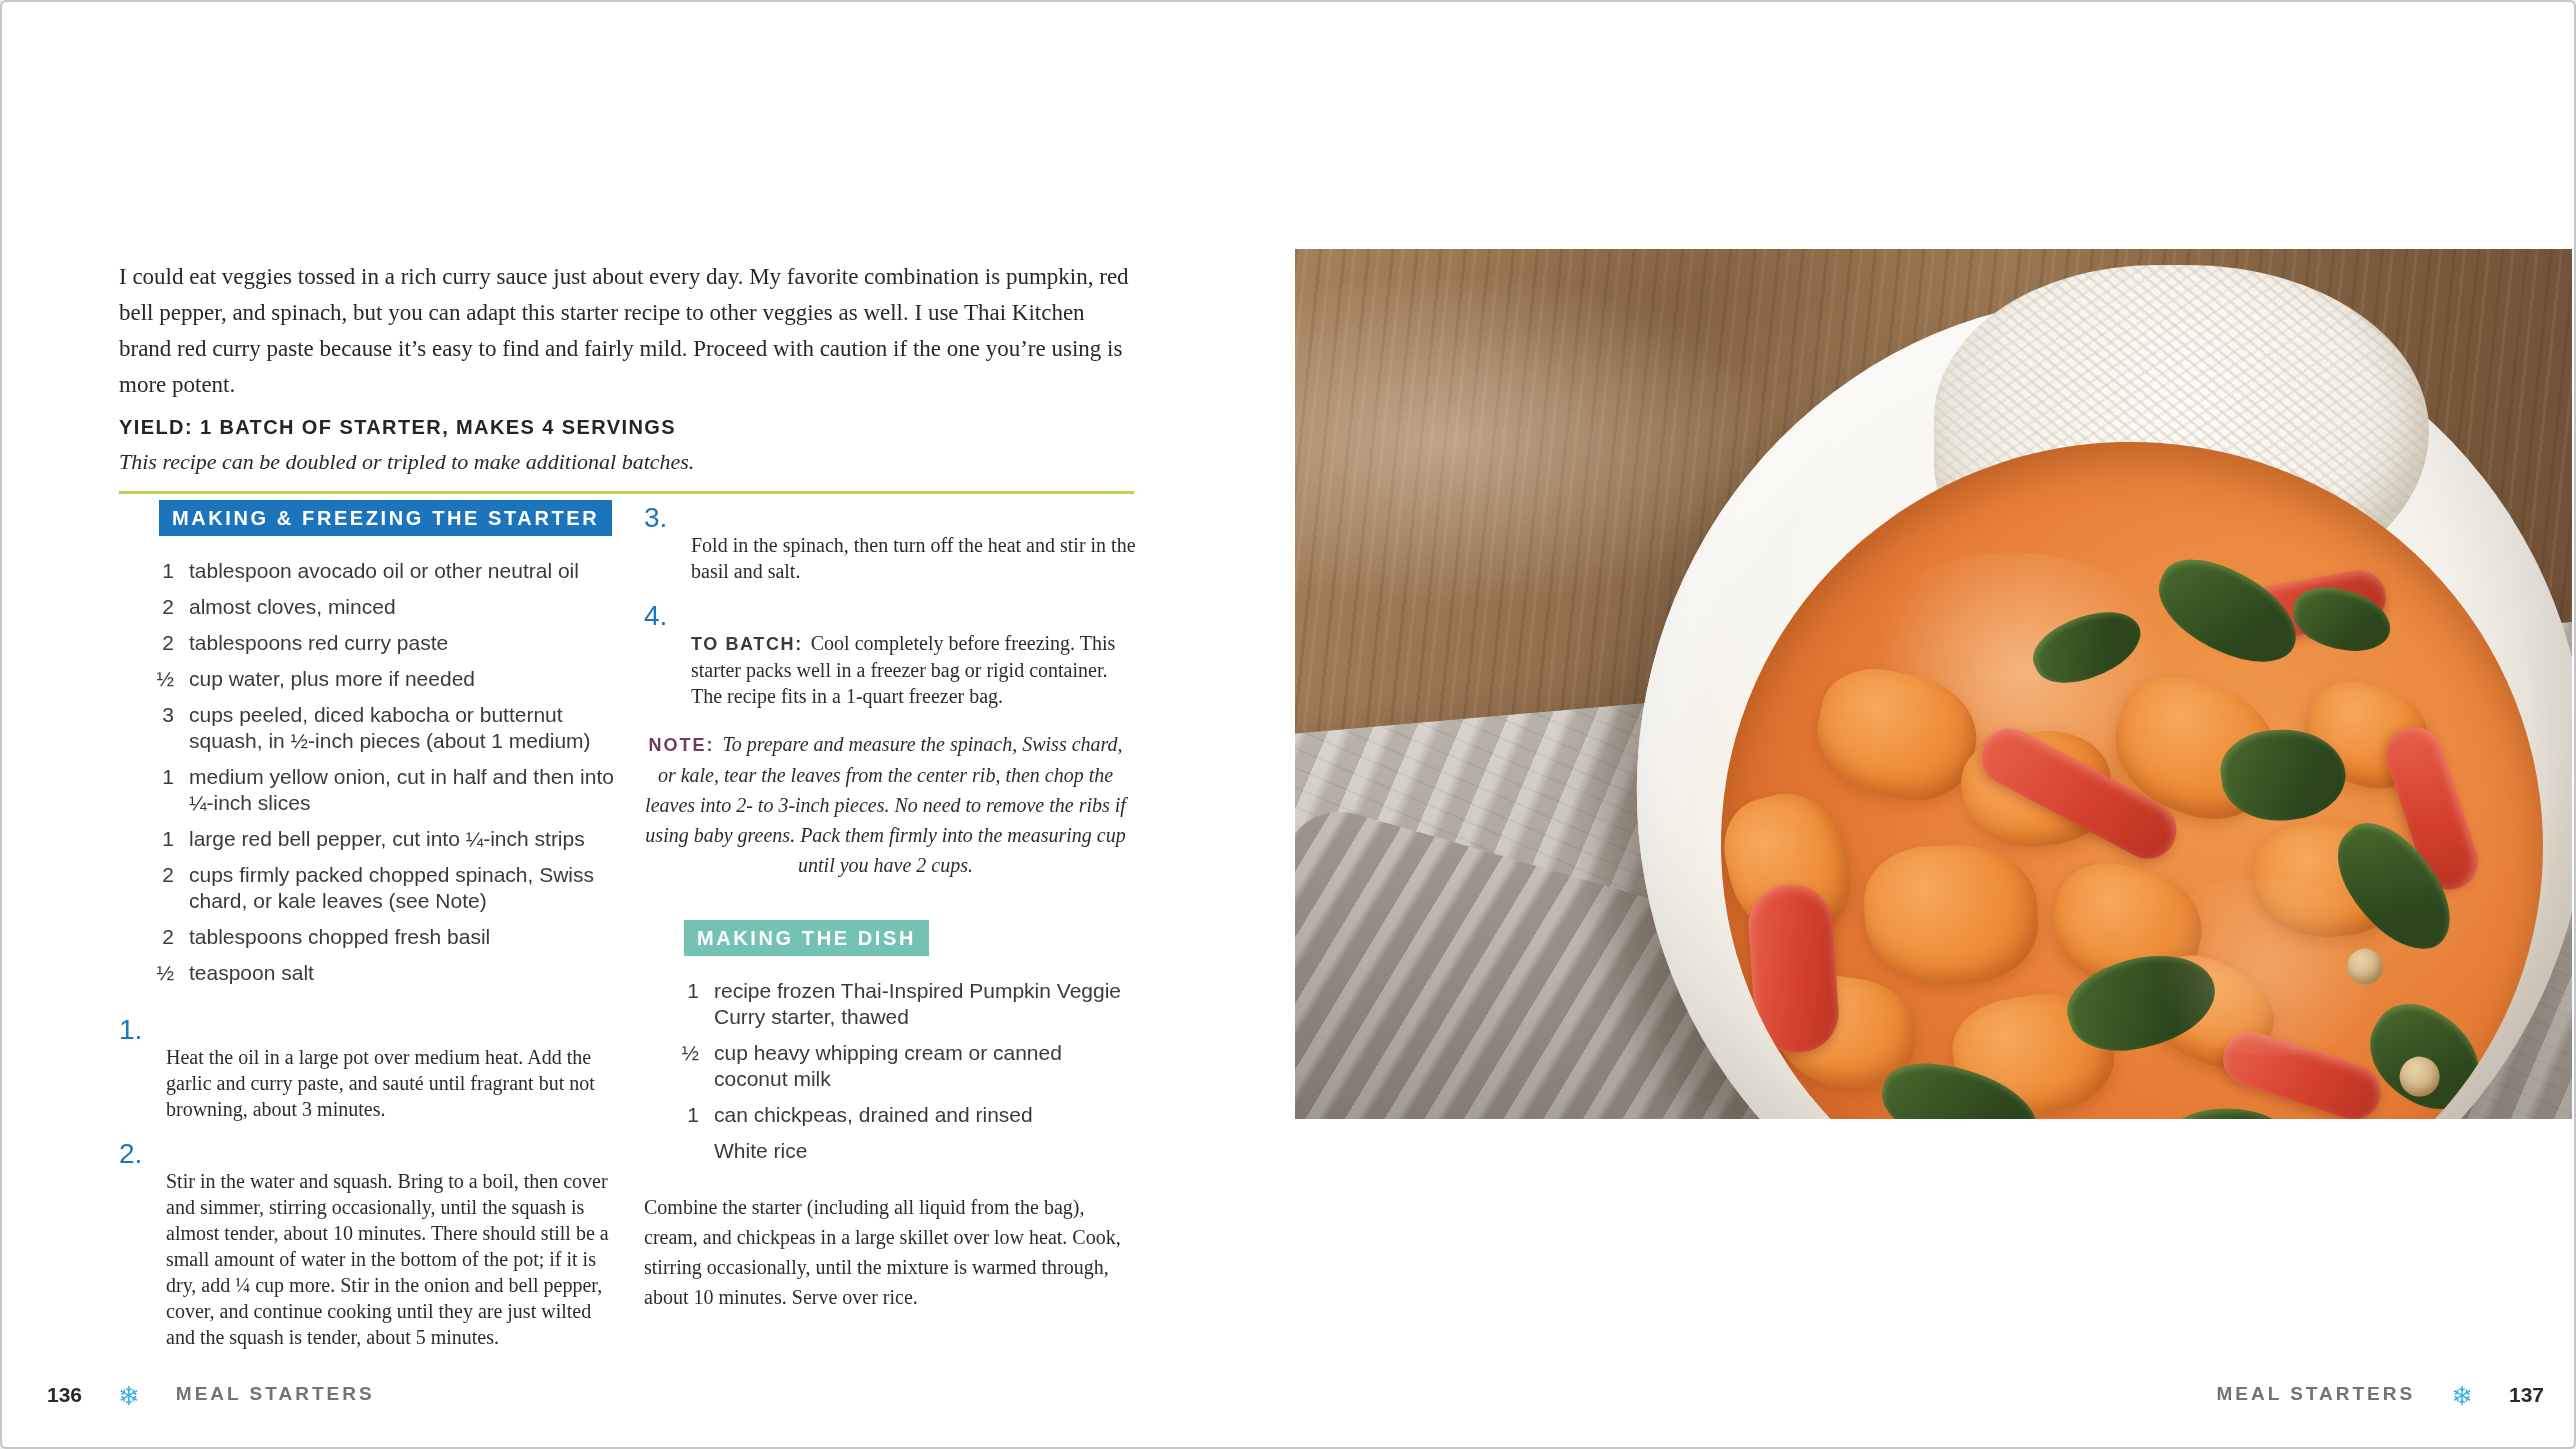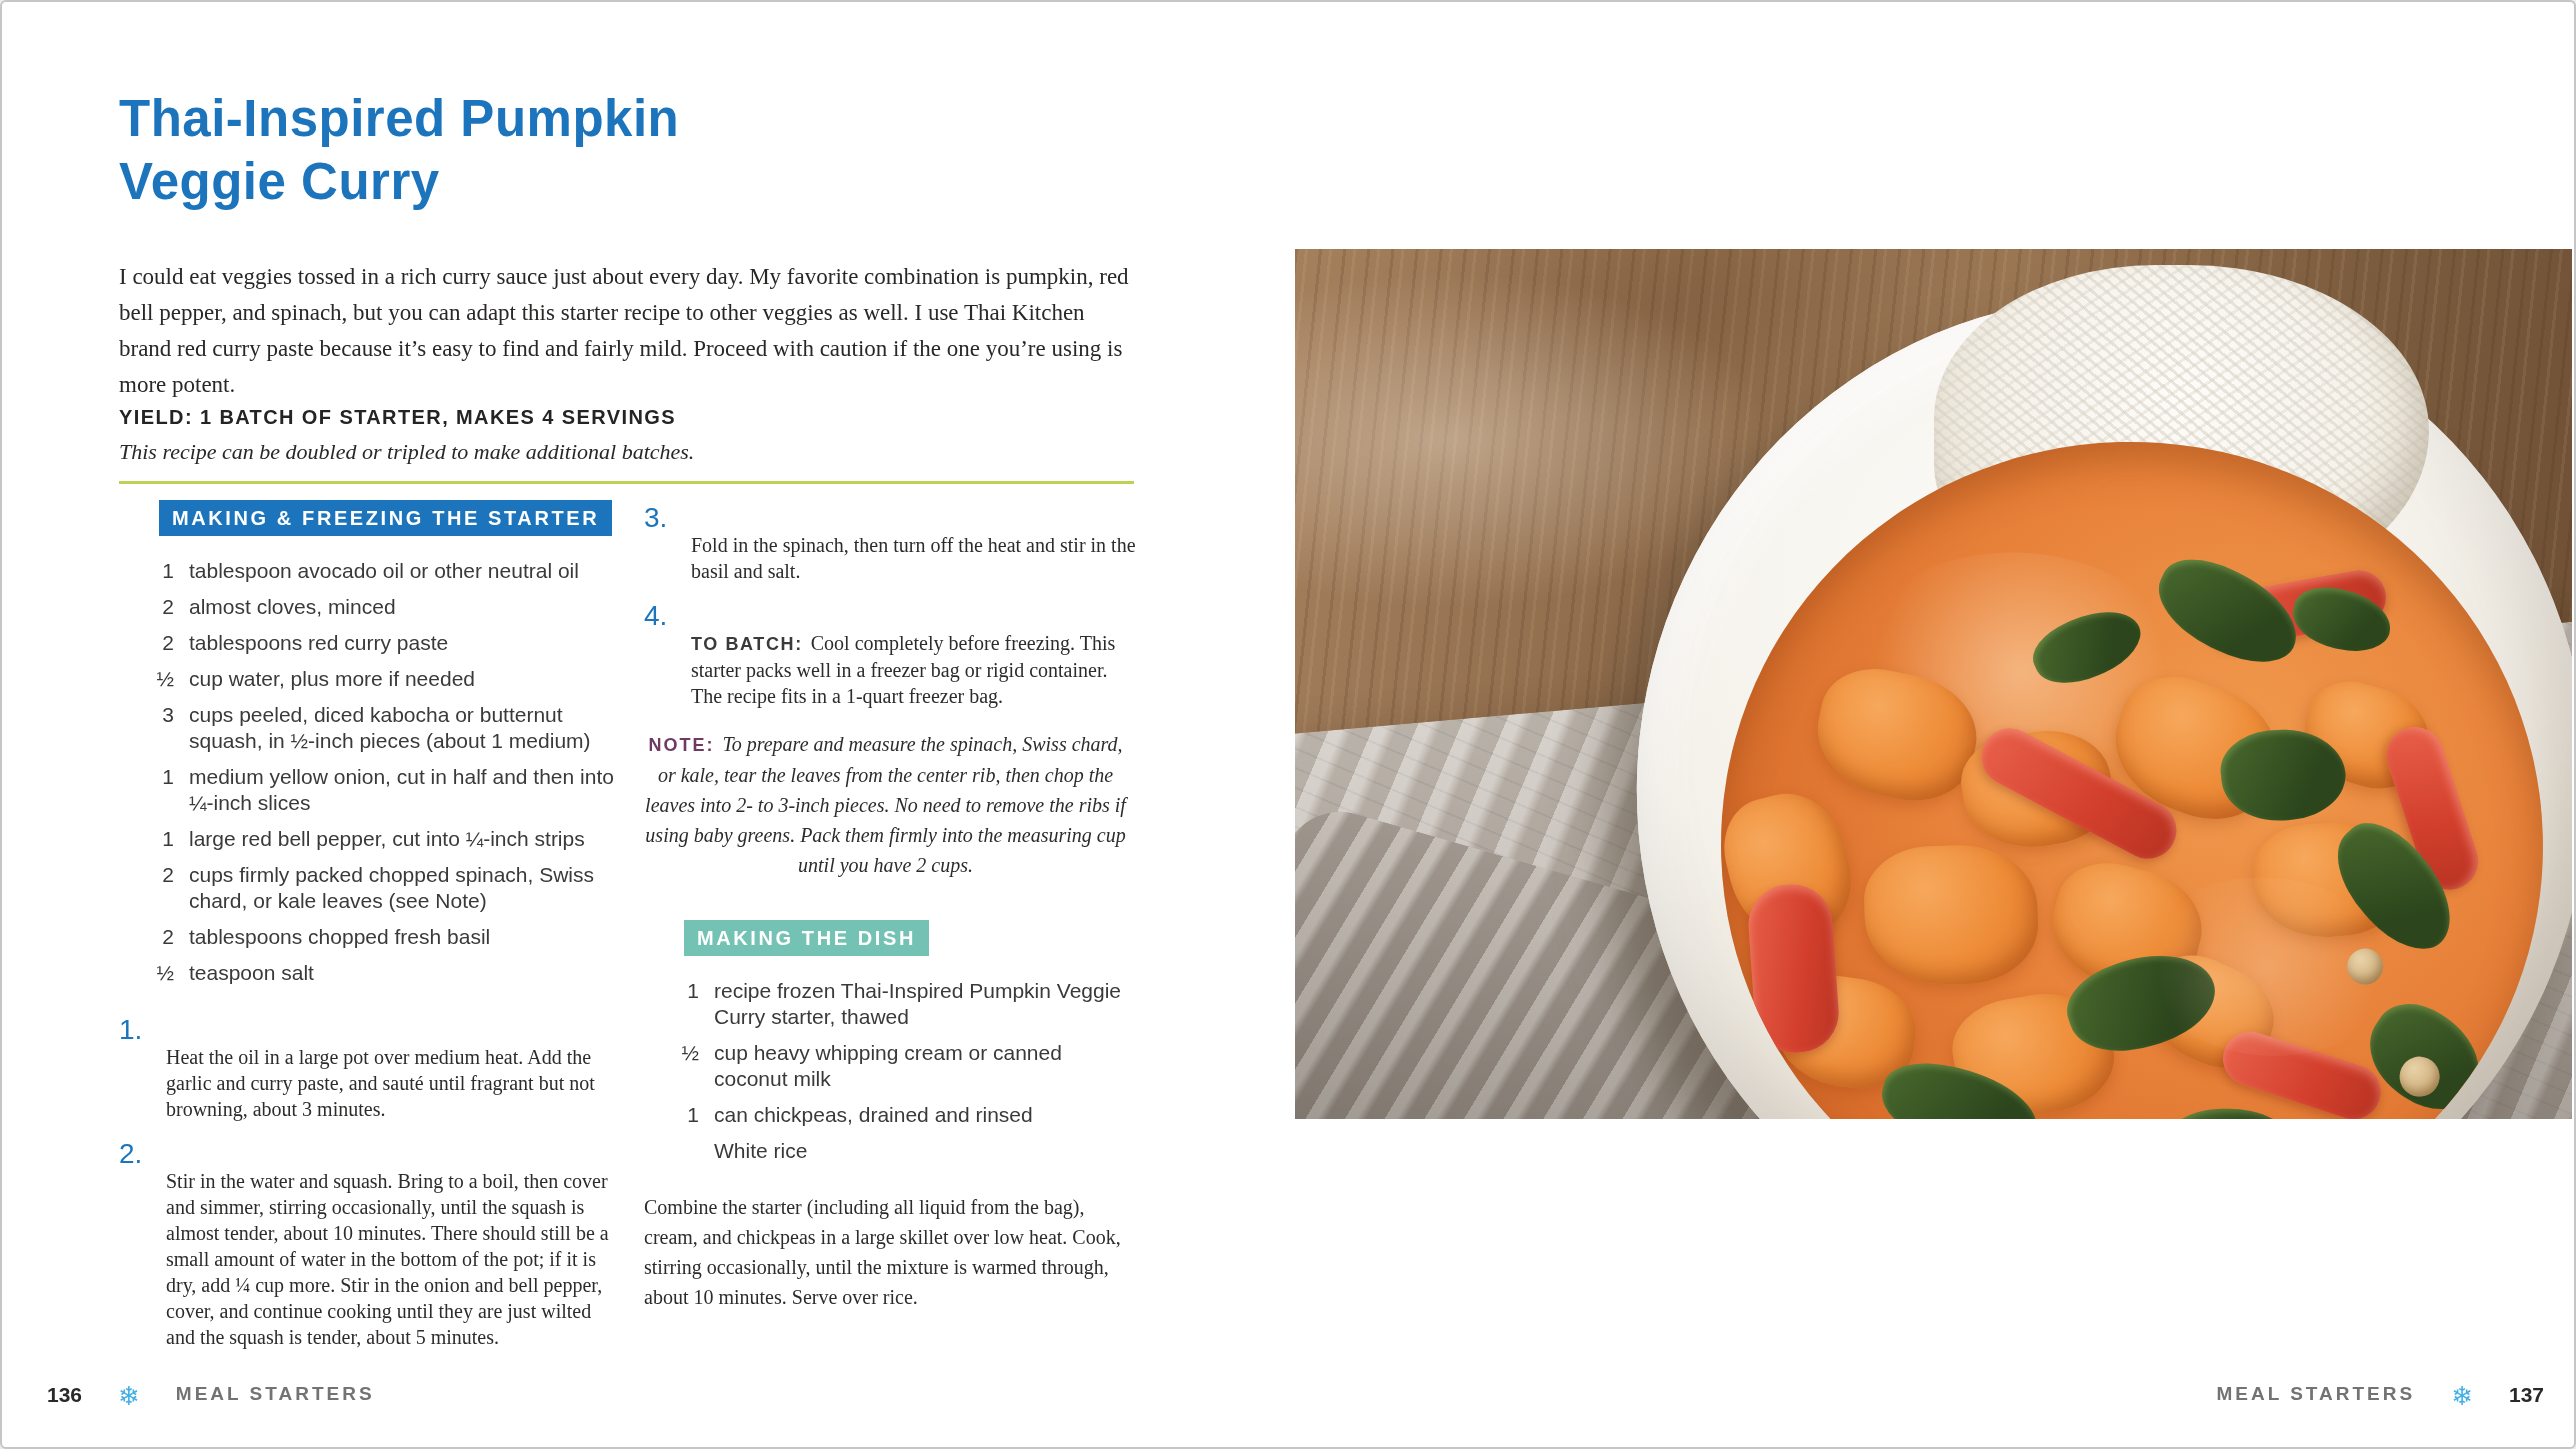--- a/index.html
+++ b/index.html
@@ -12,21 +12,21 @@
     font-family:"Liberation Serif",serif;color:#2e2c2b;
   }
 
   
   .title{
     position:absolute;left:117px;top:85px;
     font-family:"Liberation Sans",sans-serif;font-weight:700;font-size:51px;line-height:63px;
     color:var(--accent);letter-spacing:0.5px;
   }
   .intro{position:absolute;left:117px;top:234px;width:1020px;font-size:23px;line-height:36px;color:#2a2827;}
-  .meta{position:absolute;left:117px;top:404px;width:1015px;}
+  .meta{position:absolute;left:117px;top:414px;width:1015px;}
   .yield-label{font-family:"Liberation Sans",sans-serif;font-weight:700;font-size:20px;letter-spacing:1.4px;color:#262423;}
   .yield-note{font-style:italic;font-size:22px;line-height:26px;margin-top:10px;color:#2a2827;}
   .divider{margin-top:16px;height:3px;background:var(--divider);}
 
   
   .columns{position:absolute;left:117px;top:498px;width:1022px;display:flex;}
   .col1{width:497px;margin-right:28px;}
   .col2{width:497px;}
   .section-header{
     display:inline-block;font-family:"Liberation Sans",sans-serif;font-weight:700;
@@ -129,24 +129,20 @@
   .chk{position:absolute;border-radius:50%;
       background:radial-gradient(circle at 35% 30%, #e8d2a8, #cfae7c 70%, #b8955f);
       box-shadow:inset -3px -5px 8px rgba(120,85,40,.5);}
   .glow{position:absolute;border-radius:50%;background:radial-gradient(circle, rgba(255,225,190,.5), transparent 70%);}
 </style>
 </head>
 <body>
 
 <div class="page">
 
-  <div class="title">
-    <div>Thai-Inspired Pumpkin</div>
-    <div>Veggie Curry</div>
-  </div>
 
   <p class="intro">I could eat veggies tossed in a rich curry sauce just about every day. My favorite combination is pumpkin, red bell pepper, and spinach, but you can adapt this starter recipe to other veggies as well. I use Thai Kitchen brand red curry paste because it’s easy to find and fairly mild. Proceed with caution if the one you’re using is more potent.</p>
 
   <div class="meta">
     <div class="yield-label">YIELD: 1 BATCH OF STARTER, MAKES 4 SERVINGS</div>
     <div class="yield-note">This recipe can be doubled or tripled to make additional batches.</div>
     <div class="divider"></div>
   </div>
 
   <div class="columns">

